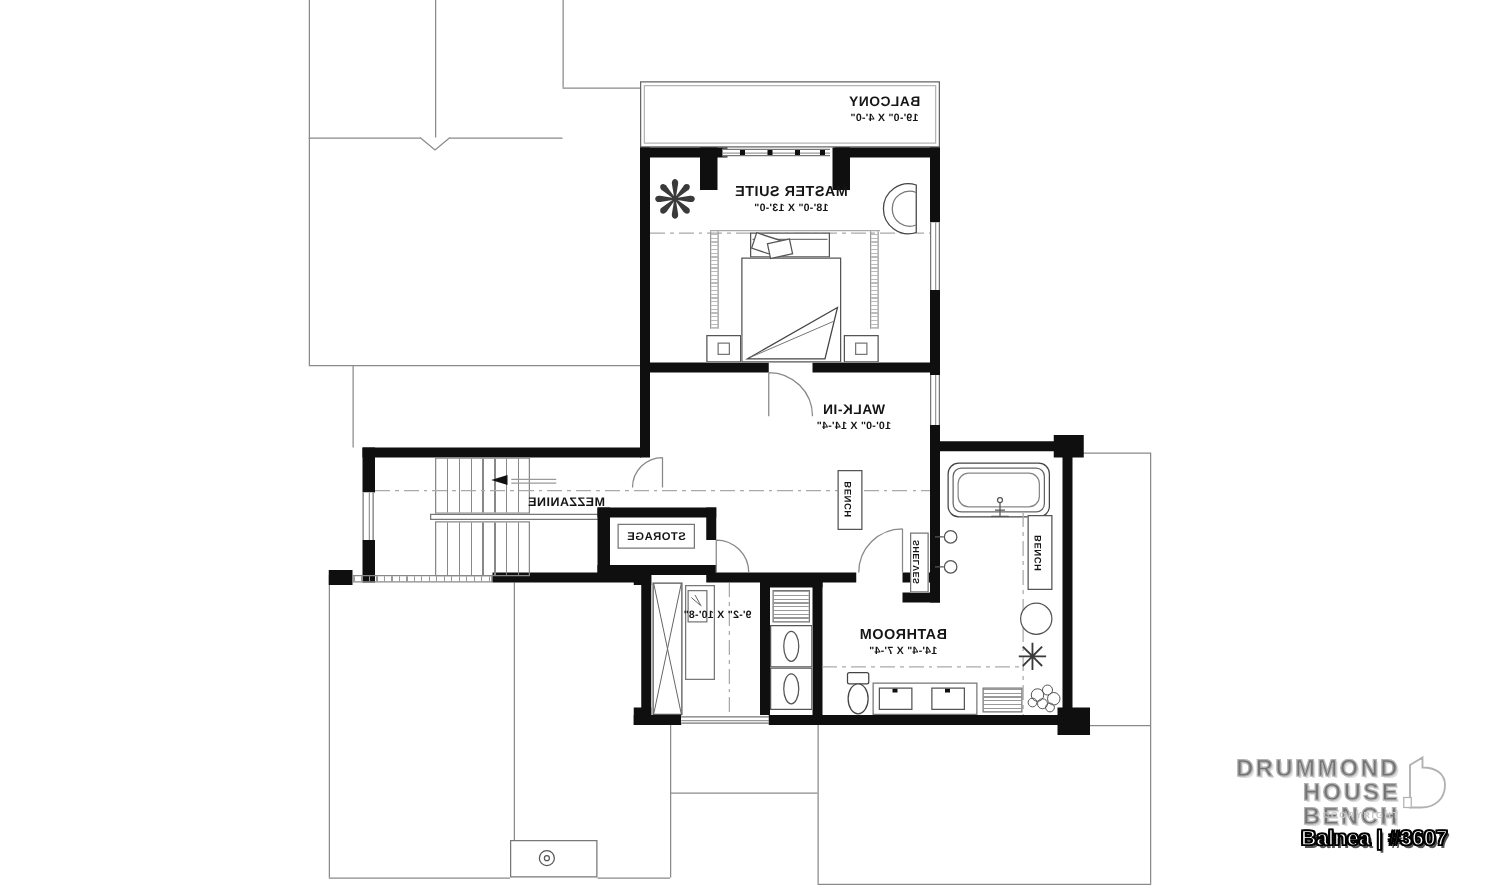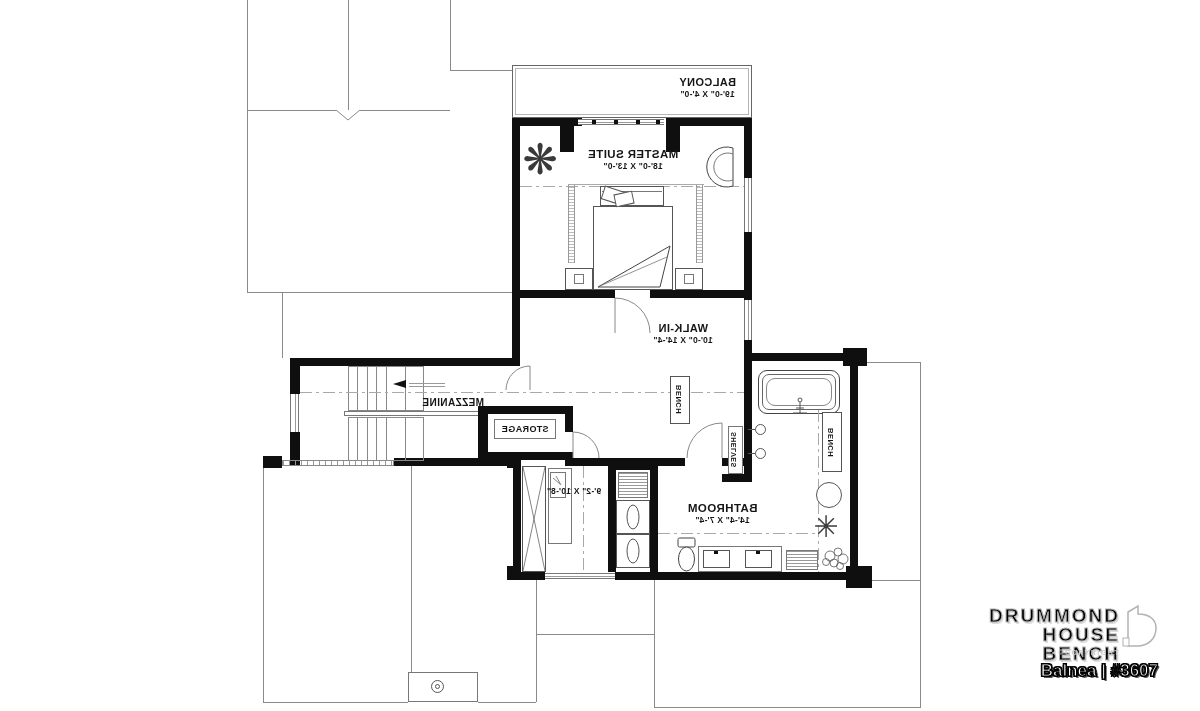--- a/index.html
+++ b/index.html
@@ -38,21 +38,21 @@
   .rdims{font-weight:600;font-size:8.5px;letter-spacing:.2px;line-height:11px;white-space:nowrap;}
   .vlbl{position:absolute;color:#151515;font-size:7.5px;font-weight:600;letter-spacing:.5px;
         writing-mode:vertical-rl;transform:scaleX(-1);text-align:center;}
   .circ{position:absolute;border:1px solid #555;border-radius:50%;background:#fff;box-sizing:border-box;}
   .plant{position:absolute;color:#3a3a3a;}
   
   .tub{position:absolute;border:1px solid #444;border-radius:9px;box-sizing:border-box;}
   .tub .t2{position:absolute;left:3px;top:3px;right:3px;bottom:3px;border:1px solid #666;border-radius:7px;}
   .tub .t3{position:absolute;left:7px;top:7px;right:7px;bottom:7px;border:1px solid #888;border-radius:9px;}
   
-  .brand{position:absolute;text-align:right;color:#000000;font-weight:bold;
+  .brand{position:absolute;text-align:right;color:#737373;font-weight:bold;
          -webkit-text-stroke:1px #b2b2b2;letter-spacing:2px;
          text-shadow:1.5px 1.5px 0 #dedede;}
   .copyr{position:absolute;font-size:7px;font-weight:bold;letter-spacing:1.5px;color:#c8c8c8;text-align:right;}
   .ptitle{position:absolute;font-size:17px;font-weight:bold;color:#fff;text-align:right;
           -webkit-text-stroke:1.2px #000;
           text-shadow:1px 1px 0 #000,-1px -1px 0 #000,1px -1px 0 #000,-1px 1px 0 #000,2px 2px 0 #555;}
   svg{position:absolute;left:0;top:0;}
 </style>
 </head>
 <body>

